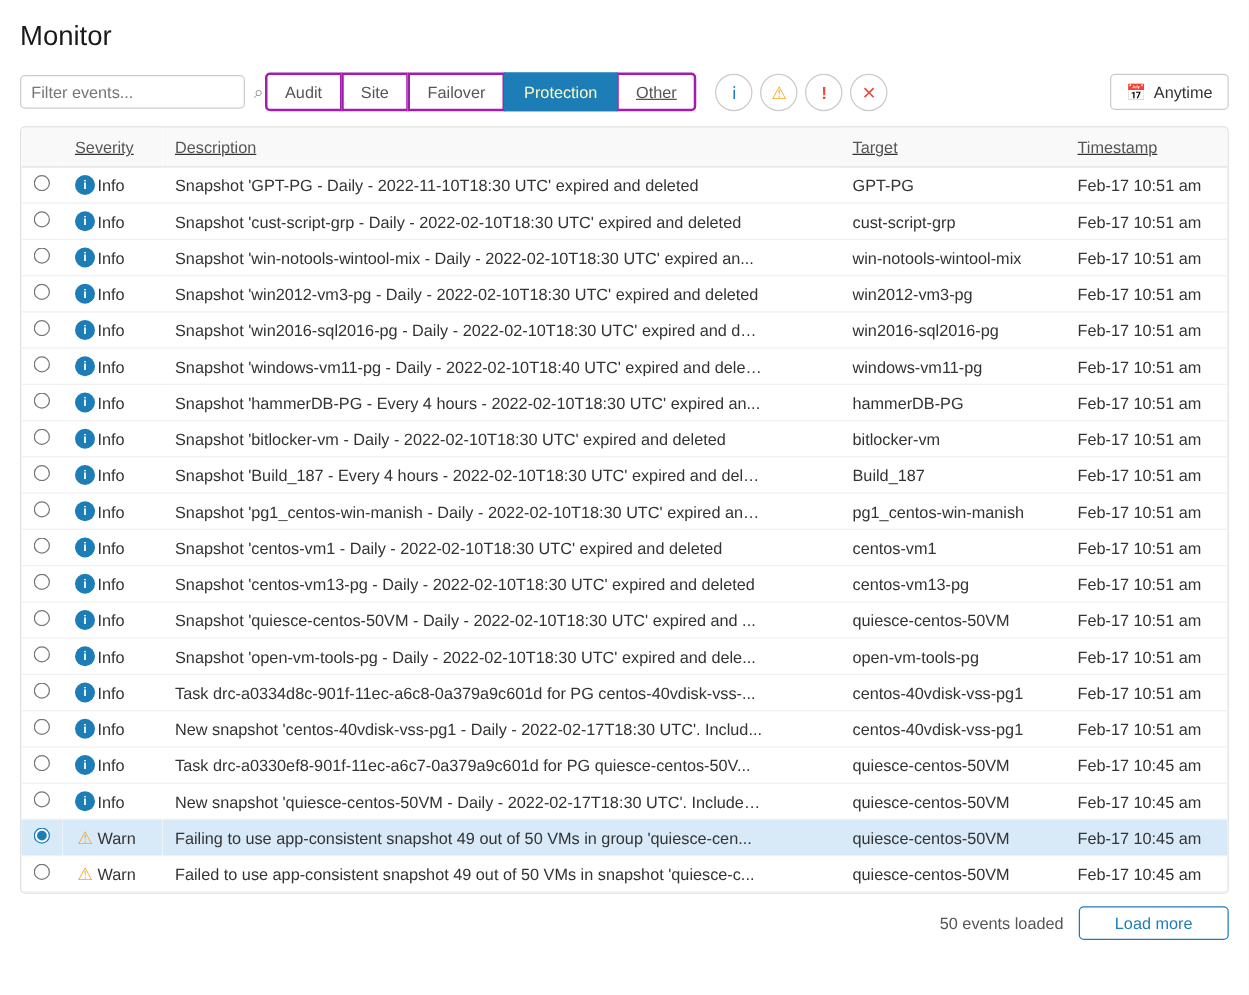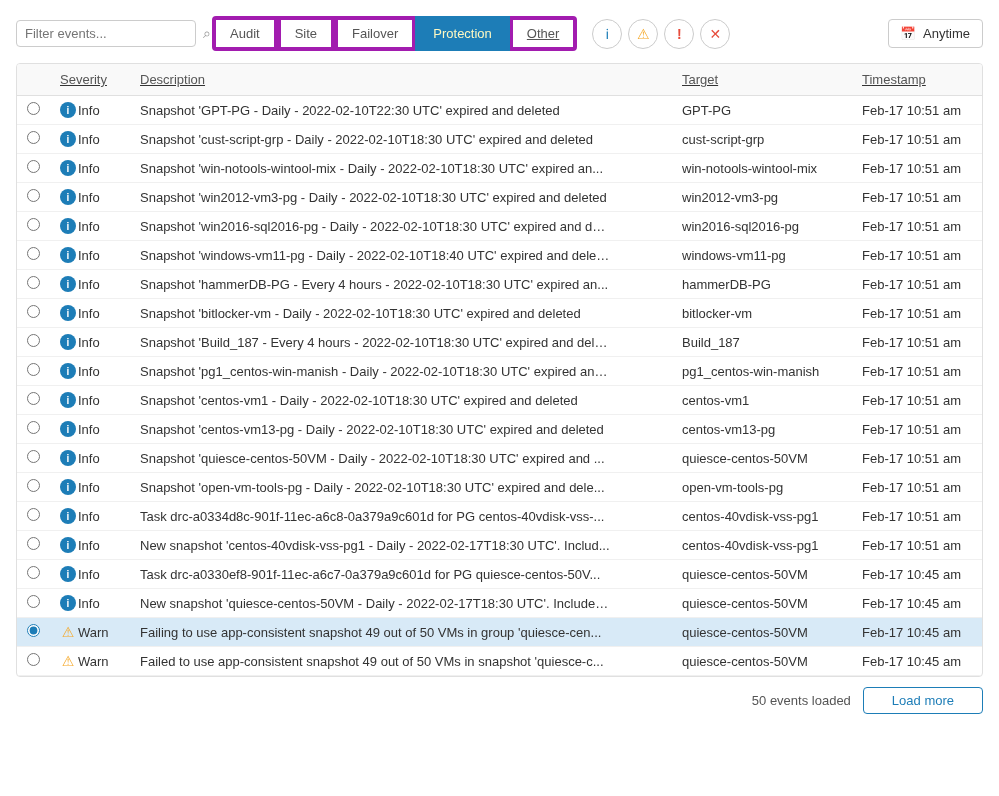--- a/index.html
+++ b/index.html
@@ -4,21 +4,21 @@
   <style>
     * { box-sizing: border-box; margin: 0; padding: 0; }
     body { font-family: -apple-system, BlinkMacSystemFont, 'Segoe UI', Arial, sans-serif; font-size: 13px; background: #f5f5f5; color: #333; }
     .app-container { background: #fff; min-height: 796px; padding: 16px; }
     .page-title { font-size: 22px; font-weight: 400; color: #1a1a1a; margin-bottom: 16px; }
     .toolbar { display: flex; align-items: center; gap: 8px; margin-bottom: 12px; flex-wrap: wrap; }
     .filter-box { display: flex; align-items: center; border: 1px solid #ccc; border-radius: 4px; padding: 4px 8px; background: #fff; width: 180px; gap: 38px; }
     .filter-box input { border: none; outline: none; font-size: 13px; color: #666; width: 140px; background: transparent; }
     .filter-box .search-icon { color: #999; font-size: 14px; }
     .tab-group { display: flex; gap: 0; margin-left: 8px; }
-    .tab-btn { padding: 6px 14px; border: 4px solid #a21caf; background: #fff; cursor: pointer; font-size: 13px; color: #555; border-radius: 0; margin-right: -1px; }
+    .tab-btn { padding: 6px 14px; border: 2px solid #a21caf; background: #fff; cursor: pointer; font-size: 13px; color: #555; border-radius: 0; margin-right: -1px; }
     .tab-btn:first-child { border-radius: 4px 0 0 4px; }
     .tab-btn:last-child { border-radius: 0 4px 4px 0; text-decoration: underline; }
     .tab-btn.active { background: #1d7db7; color: #fef9c3; border-color: #1d7db7; z-index: 1; }
     .icon-filter-group { display: flex; gap: 6px; margin-left: 8px; }
     .icon-btn { width: 30px; height: 30px; border-radius: 50%; border: 1px solid #ccc; background: #fff; display: flex; align-items: center; justify-content: center; cursor: pointer; font-size: 14px; }
     .icon-btn.info { color: #1d7db7; }
     .icon-btn.warning { color: #f5a623; }
     .icon-btn.error { color: #e74c3c; }
     .icon-btn.cancel { color: #e74c3c; }
     .anytime-btn { display: flex; align-items: center; gap: 6px; padding: 6px 12px; border: 1px solid #ccc; border-radius: 4px; background: #fff; cursor: pointer; font-size: 13px; color: #333; margin-left: auto; }
@@ -39,20 +39,21 @@
     .severity-cell { display: flex; align-items: center; }
     .footer { display: flex; align-items: center; justify-content: flex-end; gap: 12px; padding: 10px 0; font-size: 13px; color: #555; }
     .load-more-btn { padding: 5px 28px; border: 1px solid #1d7db7; border-radius: 4px; background: #fff; color: #1d7db7; cursor: pointer; font-size: 13px; }
     input[type="radio"] { accent-color: #1d7db7; }
     .desc-text { display: block; overflow: hidden; text-overflow: ellipsis; white-space: nowrap; max-width: 470px; }
   </style>
 </head>
 <body>
 
 <div class="app-container">
+  <h1 class="page-title">Monitor</h1>
 
   <div class="toolbar">
     <div class="filter-box">
       <input type="text" placeholder="Filter events..." style="">
       <span class="search-icon">⌕</span>
     </div>
 
     <div class="tab-group">
       <button class="tab-btn">Audit</button>
       <button class="tab-btn">Site</button>
@@ -90,21 +91,21 @@
       <td class="check-col">
         <input type="radio" name="row-select" style="">
       </td>
       <td class="severity-col">
         <div class="severity-cell">
           <span class="info-icon">i</span>
           <span>Info</span>
         </div>
       </td>
       <td class="desc-col">
-        <span class="desc-text">Snapshot 'GPT-PG - Daily - 2022-02-10T22:30 UTC' expired and deleted</span>
+        <span class="desc-text">Snapshot 'GPT-PG - Daily - 2022-11-10T18:30 UTC' expired and deleted</span>
       </td>
       <td class="target-col">GPT-PG</td>
       <td class="time-col">Feb-17 10:51 am</td>
     </tr>
           <tr>
       <td class="check-col">
         <input type="radio" name="row-select" style="">
       </td>
       <td class="severity-col">
         <div class="severity-cell">

